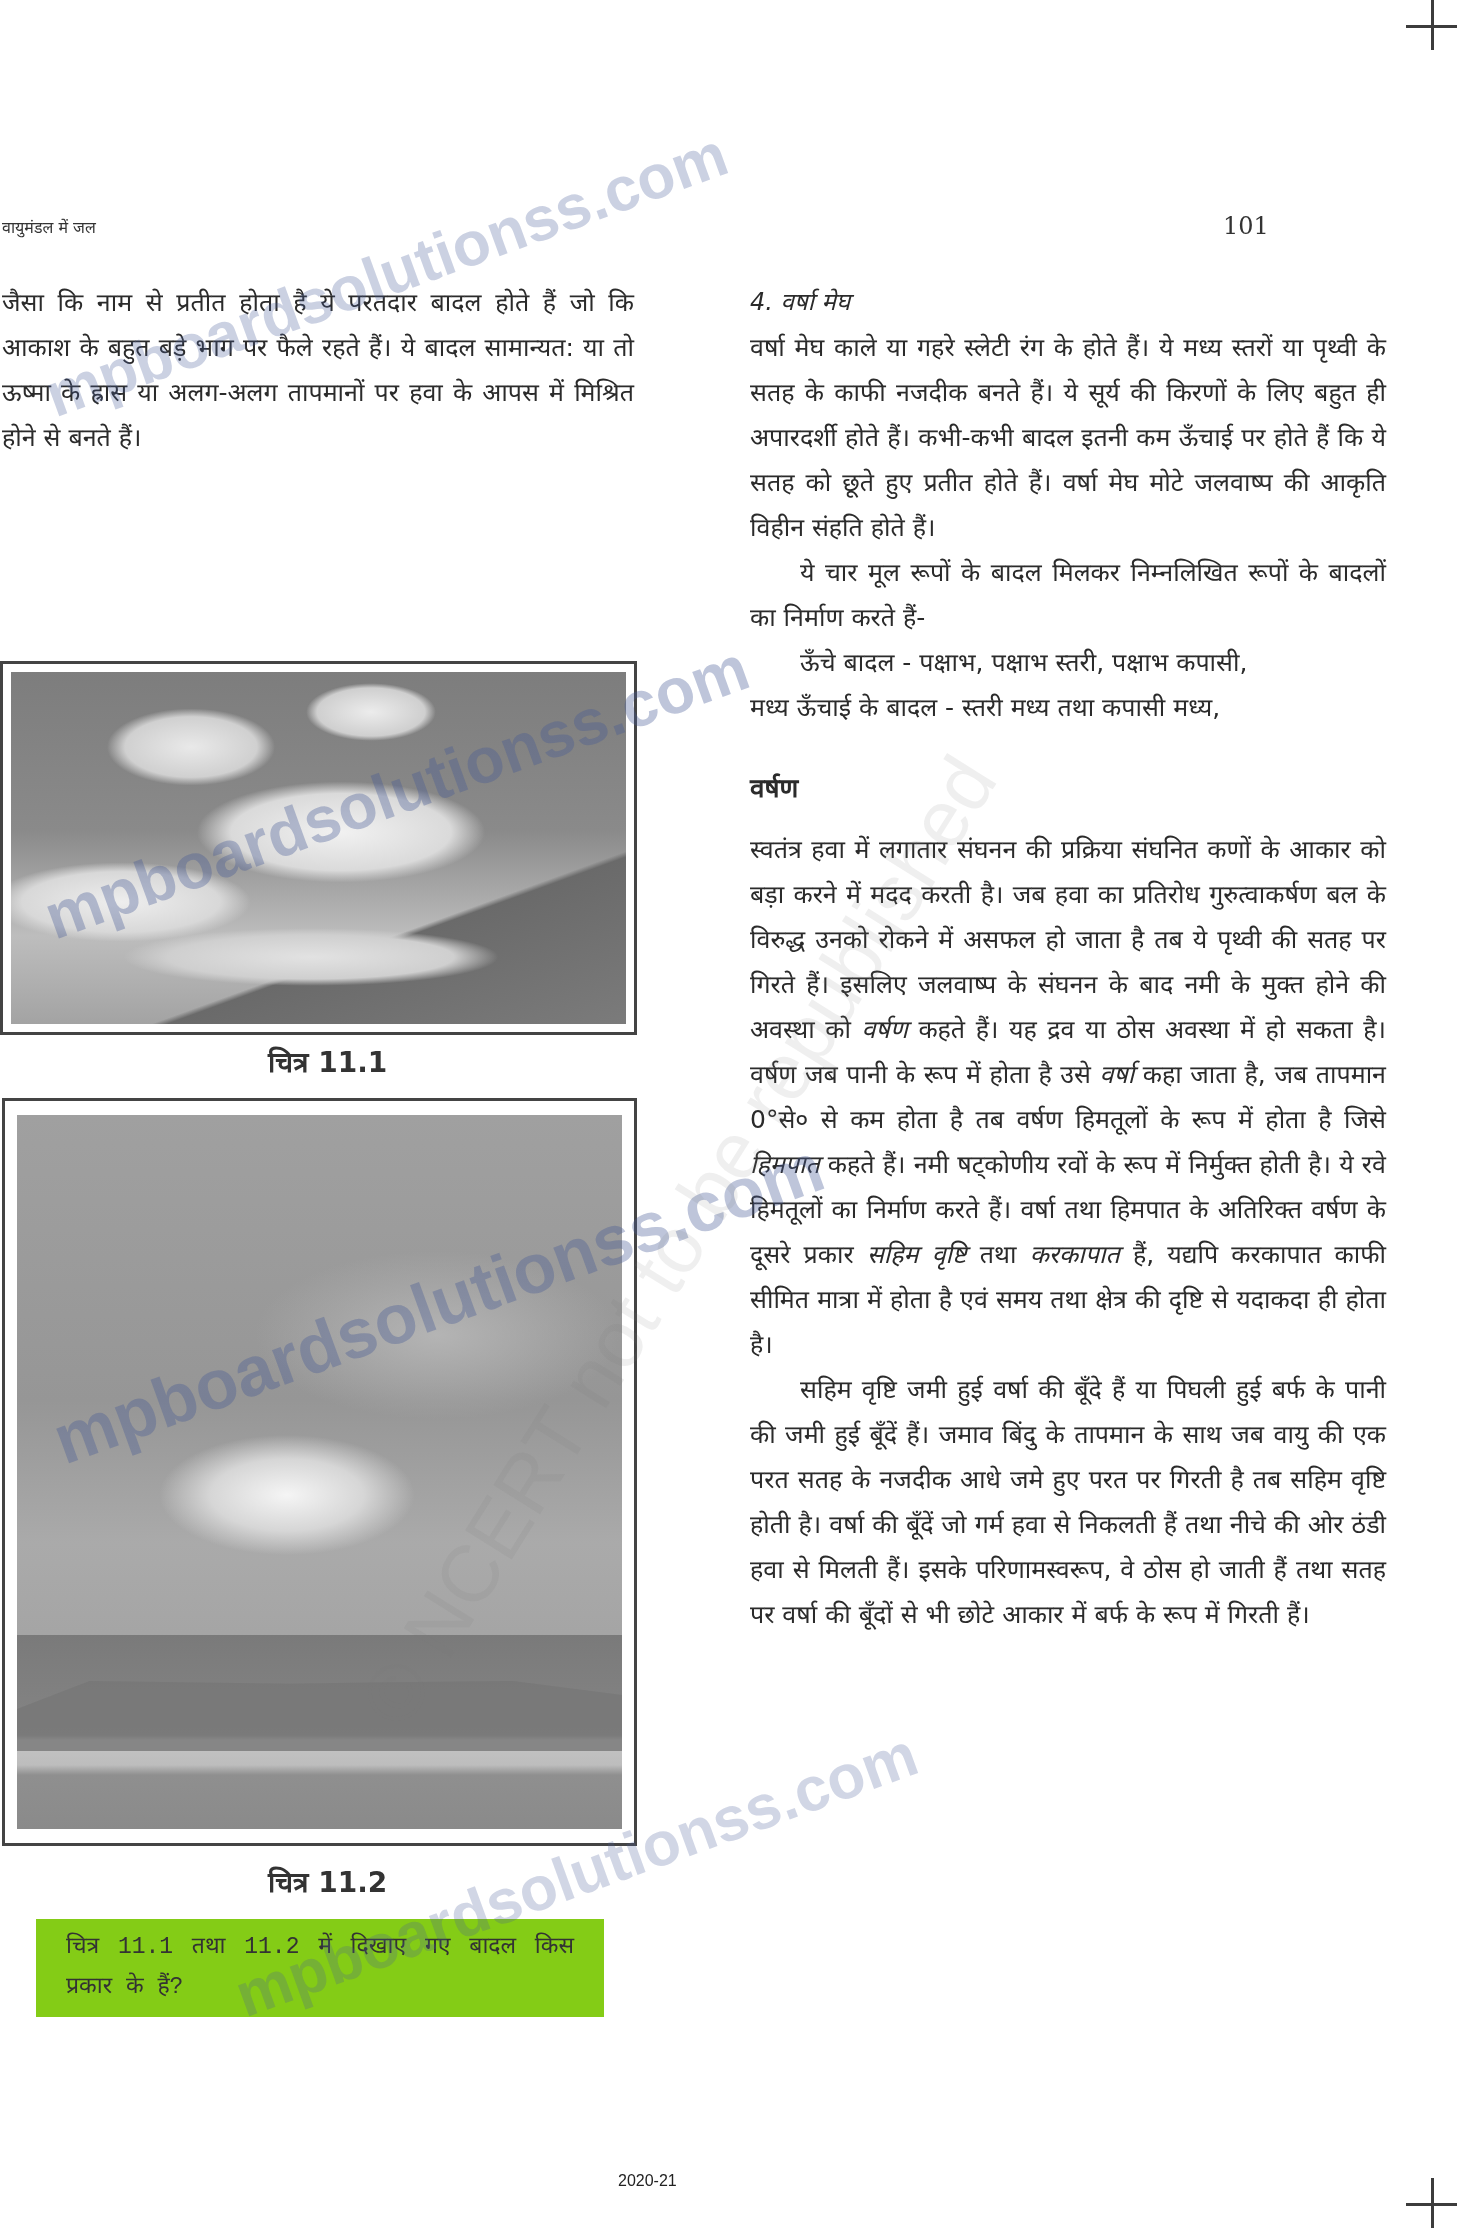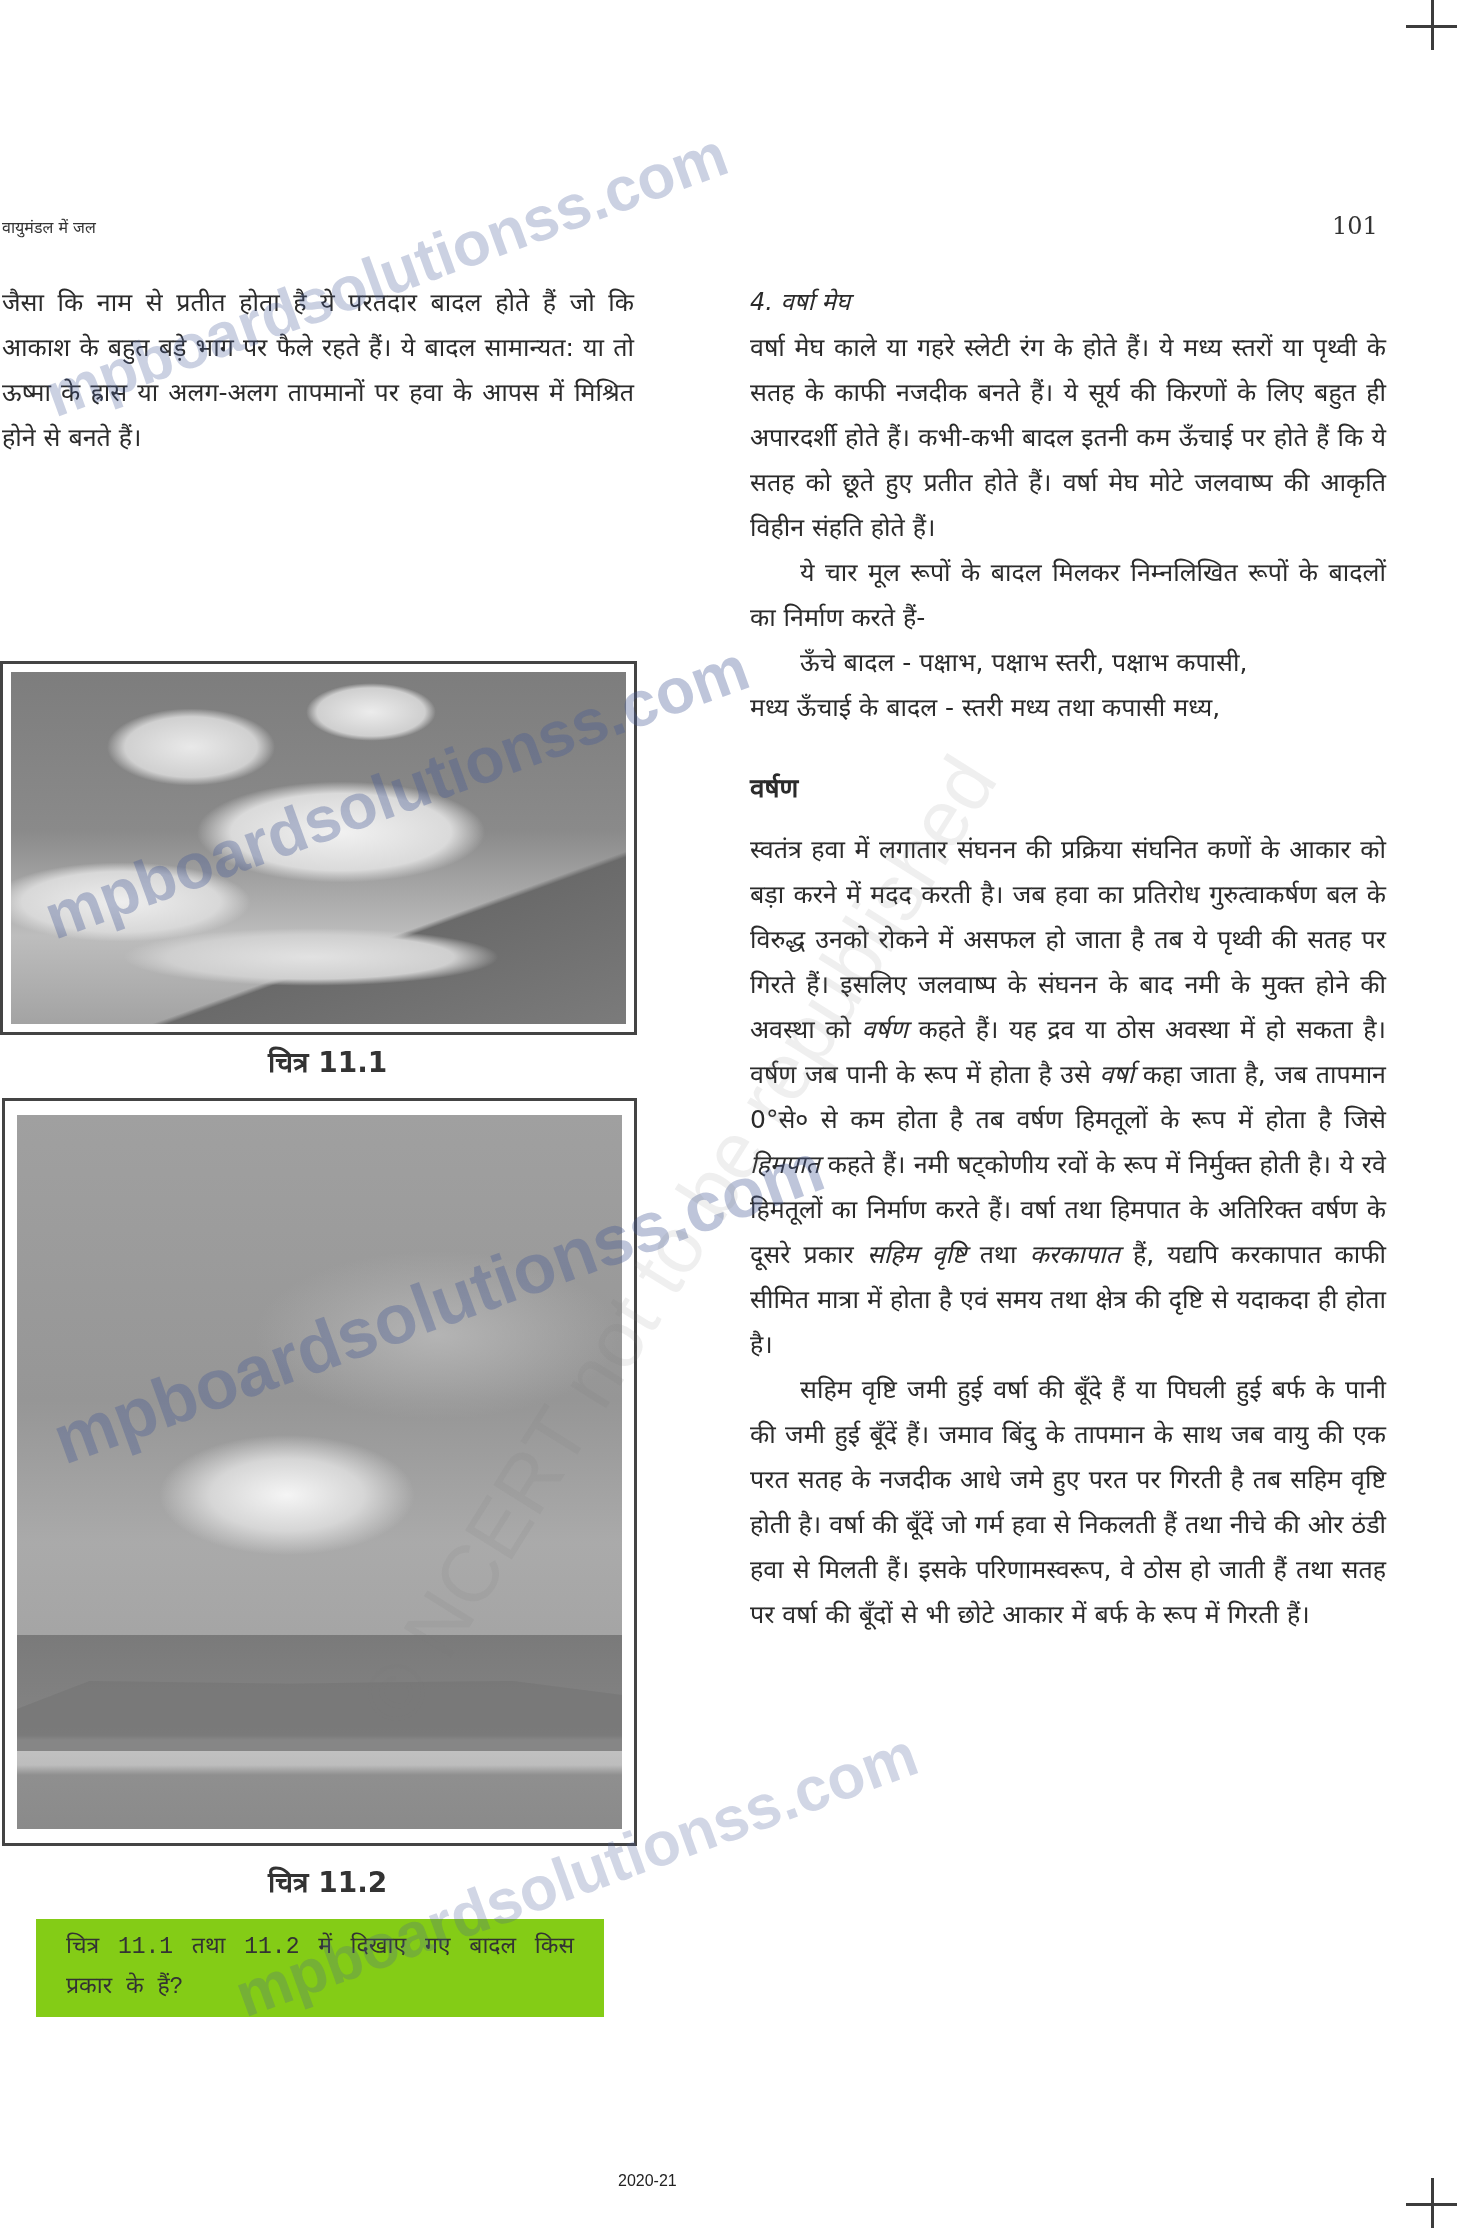--- a/index.html
+++ b/index.html
@@ -7,21 +7,21 @@
       width: 1457px; height: 2228px; position: relative; overflow: hidden;
       background: #ffffff; color: #2a2a2a;
       font-family: "DejaVu Sans", "Liberation Sans", sans-serif;
     }
     .crop-mark { position: absolute; background: #3c3c3c; }
     .running-head {
       position: absolute; left: 2px; top: 216px;
       font-size: 16px; color: #333;
     }
     .page-number {
-      position: absolute; left: 1332px; top: 212px;
+      position: absolute; left: 1223px; top: 212px;
       font-family: "DejaVu Serif", "Liberation Serif", serif;
       font-size: 24px; color: #333;
     }
     .col {
       position: absolute; font-size: 25px; line-height: 45px; color: #2b2b2b;
     }
     .col-left { left: 2px; top: 280px; width: 632px; }
     .col-right { left: 722px; top: 280px; width: 636px; margin-left: 28px; }
     .para { text-align: justify; text-align-last: left; margin: 0; }
     .para.indent { text-indent: 50px; }

